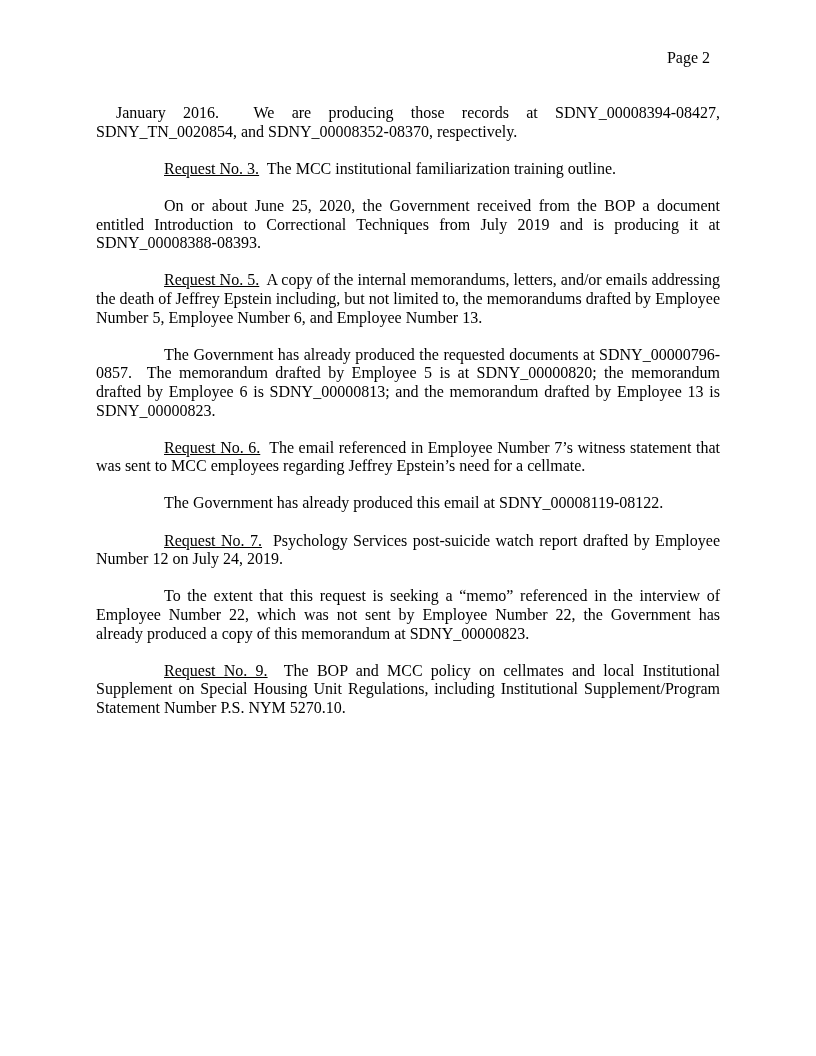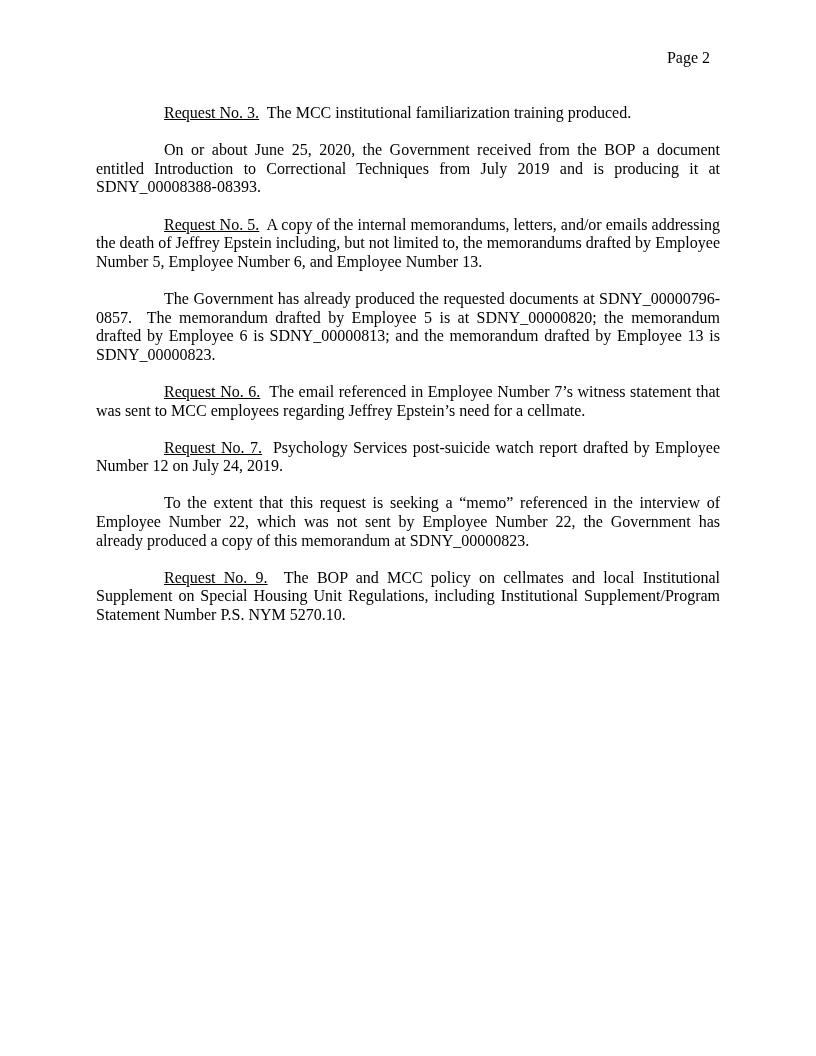--- a/index.html
+++ b/index.html
@@ -54,33 +54,35 @@
 </style>
 </head>
 <body>
 
 <div class="page">
 
   <div class="page-header">Page 2</div>
 
   <div class="doc-body">
 
+    <p class="para no-indent"><span class="req-label"></span><span>January 2016.  We are producing those records at SDNY_00008394-08427, SDNY_TN_0020854, and SDNY_00008352-08370, respectively.</span></p>
 
-    <p class="para"><span class="req-label">Request No. 3.</span><span>  The MCC institutional familiarization training produced.</span></p>
+    <p class="para"><span class="req-label">Request No. 3.</span><span>  The MCC institutional familiarization training outline.</span></p>
 
     <p class="para"><span class="req-label"></span><span>On or about June 25, 2020, the Government received from the BOP a document entitled Introduction to Correctional Techniques from July 2019 and is producing it at SDNY_00008388-08393.</span></p>
 
 
 
     <p class="para"><span class="req-label">Request No. 5.</span><span>  A copy of the internal memorandums, letters, and/or emails addressing the death of Jeffrey Epstein including, but not limited to, the memorandums drafted by Employee Number 5, Employee Number 6, and Employee Number 13.</span></p>
 
     <p class="para"><span class="req-label"></span><span>The Government has already produced the requested documents at SDNY_00000796-0857.  The memorandum drafted by Employee 5 is at SDNY_00000820; the memorandum drafted by Employee 6 is SDNY_00000813; and the memorandum drafted by Employee 13 is SDNY_00000823.</span></p>
 
     <p class="para"><span class="req-label">Request No. 6.</span><span>  The email referenced in Employee Number 7’s witness statement that was sent to MCC employees regarding Jeffrey Epstein’s need for a cellmate.</span></p>
 
+    <p class="para"><span class="req-label"></span><span>The Government has already produced this email at SDNY_00008119-08122.</span></p>
 
     <p class="para"><span class="req-label">Request No. 7.</span><span>  Psychology Services post-suicide watch report drafted by Employee Number 12 on July 24, 2019.</span></p>
 
 
 
     <p class="para"><span class="req-label"></span><span>To the extent that this request is seeking a “memo” referenced in the interview of Employee Number 22, which was not sent by Employee Number 22, the Government has already produced a copy of this memorandum at SDNY_00000823.</span></p>
 
     <p class="para"><span class="req-label">Request No. 9.</span><span>  The BOP and MCC policy on cellmates and local Institutional Supplement on Special Housing Unit Regulations, including Institutional Supplement/Program Statement Number P.S. NYM 5270.10.</span></p>
 
   </div>

